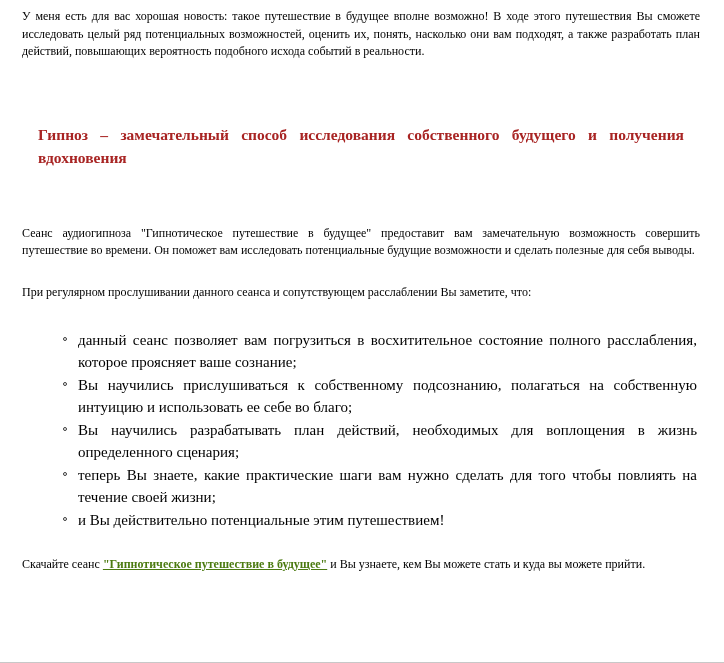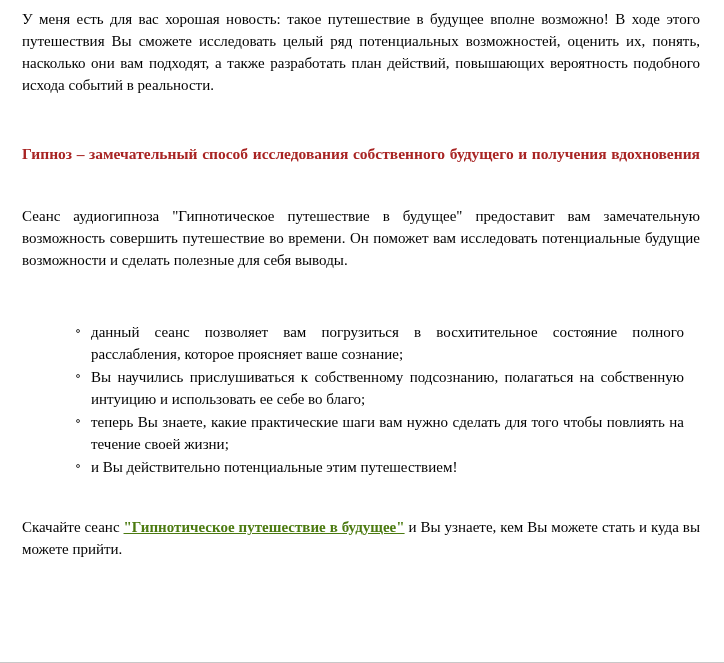--- a/index.html
+++ b/index.html
@@ -18,53 +18,53 @@
   }
   .page {
     box-sizing: border-box;
     width: 724px;
     height: 663px;
     padding: 8px 24px 0 22px;
     border-bottom: 1px solid #c8c8c8;
     position: relative;
   }
   .para {
-    font-size: 15px;
+    font-size: 12px;
     line-height: 1.47;
     text-align: justify;
     margin: 0 0 14px 0;
     letter-spacing: 0;
   }
   .para.tight {
     margin-bottom: 0;
   }
   .spacer-lg { height: 22px; }
   .spacer-md { height: 16px; }
   .spacer-sm { height: 10px; }
 
   h2.heading {
     font-size: 15.5px;
     line-height: 1.5;
     font-weight: bold;
     color: #a82423;
     text-align: justify;
-    margin: 0;
+    margin: 16px;
     padding: 0;
     text-justify: inter-word;
   }
   h2.heading::after {
     content: "";
     display: inline-block;
     width: 100%;
     height: 0;
   }
 
   ul.bullets {
     list-style: none;
-    margin: 16px;
+    margin: 3px;
     padding: 0 0 0 38px;
   }
   ul.bullets > li {
     font-size: 15px;
     line-height: 1.47;
     text-align: justify;
     position: relative;
     padding-left: 15px;
     margin: 0 0 1px 0;
   }
@@ -100,26 +100,28 @@
   <div class="spacer-lg"></div>
 
   <h2 class="heading">Гипноз – замечательный способ исследования собственного будущего и получения вдохновения</h2>
 
   <div class="spacer-md"></div>
 
   <p class="para">Сеанс аудиогипноза "Гипнотическое путешествие в будущее" предоставит вам замечательную возможность совершить путешествие во времени. Он поможет вам исследовать потенциальные будущие возможности и сделать полезные для себя выводы.</p>
 
   <div class="spacer-sm"></div>
 
+  <p class="para">При регулярном прослушивании данного сеанса и сопутствующем расслаблении Вы заметите, что:</p>
 
   <div class="spacer-sm"></div>
 
   <ul class="bullets">
     <li>данный сеанс позволяет вам погрузиться в восхитительное состояние полного расслабления, которое проясняет ваше сознание;</li>
     <li>Вы научились прислушиваться к собственному подсознанию, полагаться на собственную интуицию и использовать ее себе во благо;</li>
+    <li>Вы научились разрабатывать план действий, необходимых для воплощения в жизнь определенного сценария;</li>
     <li>теперь Вы знаете, какие практические шаги вам нужно сделать для того чтобы повлиять на течение своей жизни;</li>
     <li>и Вы действительно потенциальные этим путешествием!</li>
   </ul>
 
   <div class="spacer-lg"></div>
 
   <p class="para tight"><span>Скачайте сеанс </span><a class="doclink" href="#">"Гипнотическое путешествие в будущее"</a><span> и Вы узнаете, кем Вы можете стать и куда вы можете прийти.</span></p>
 
 </div>
 

